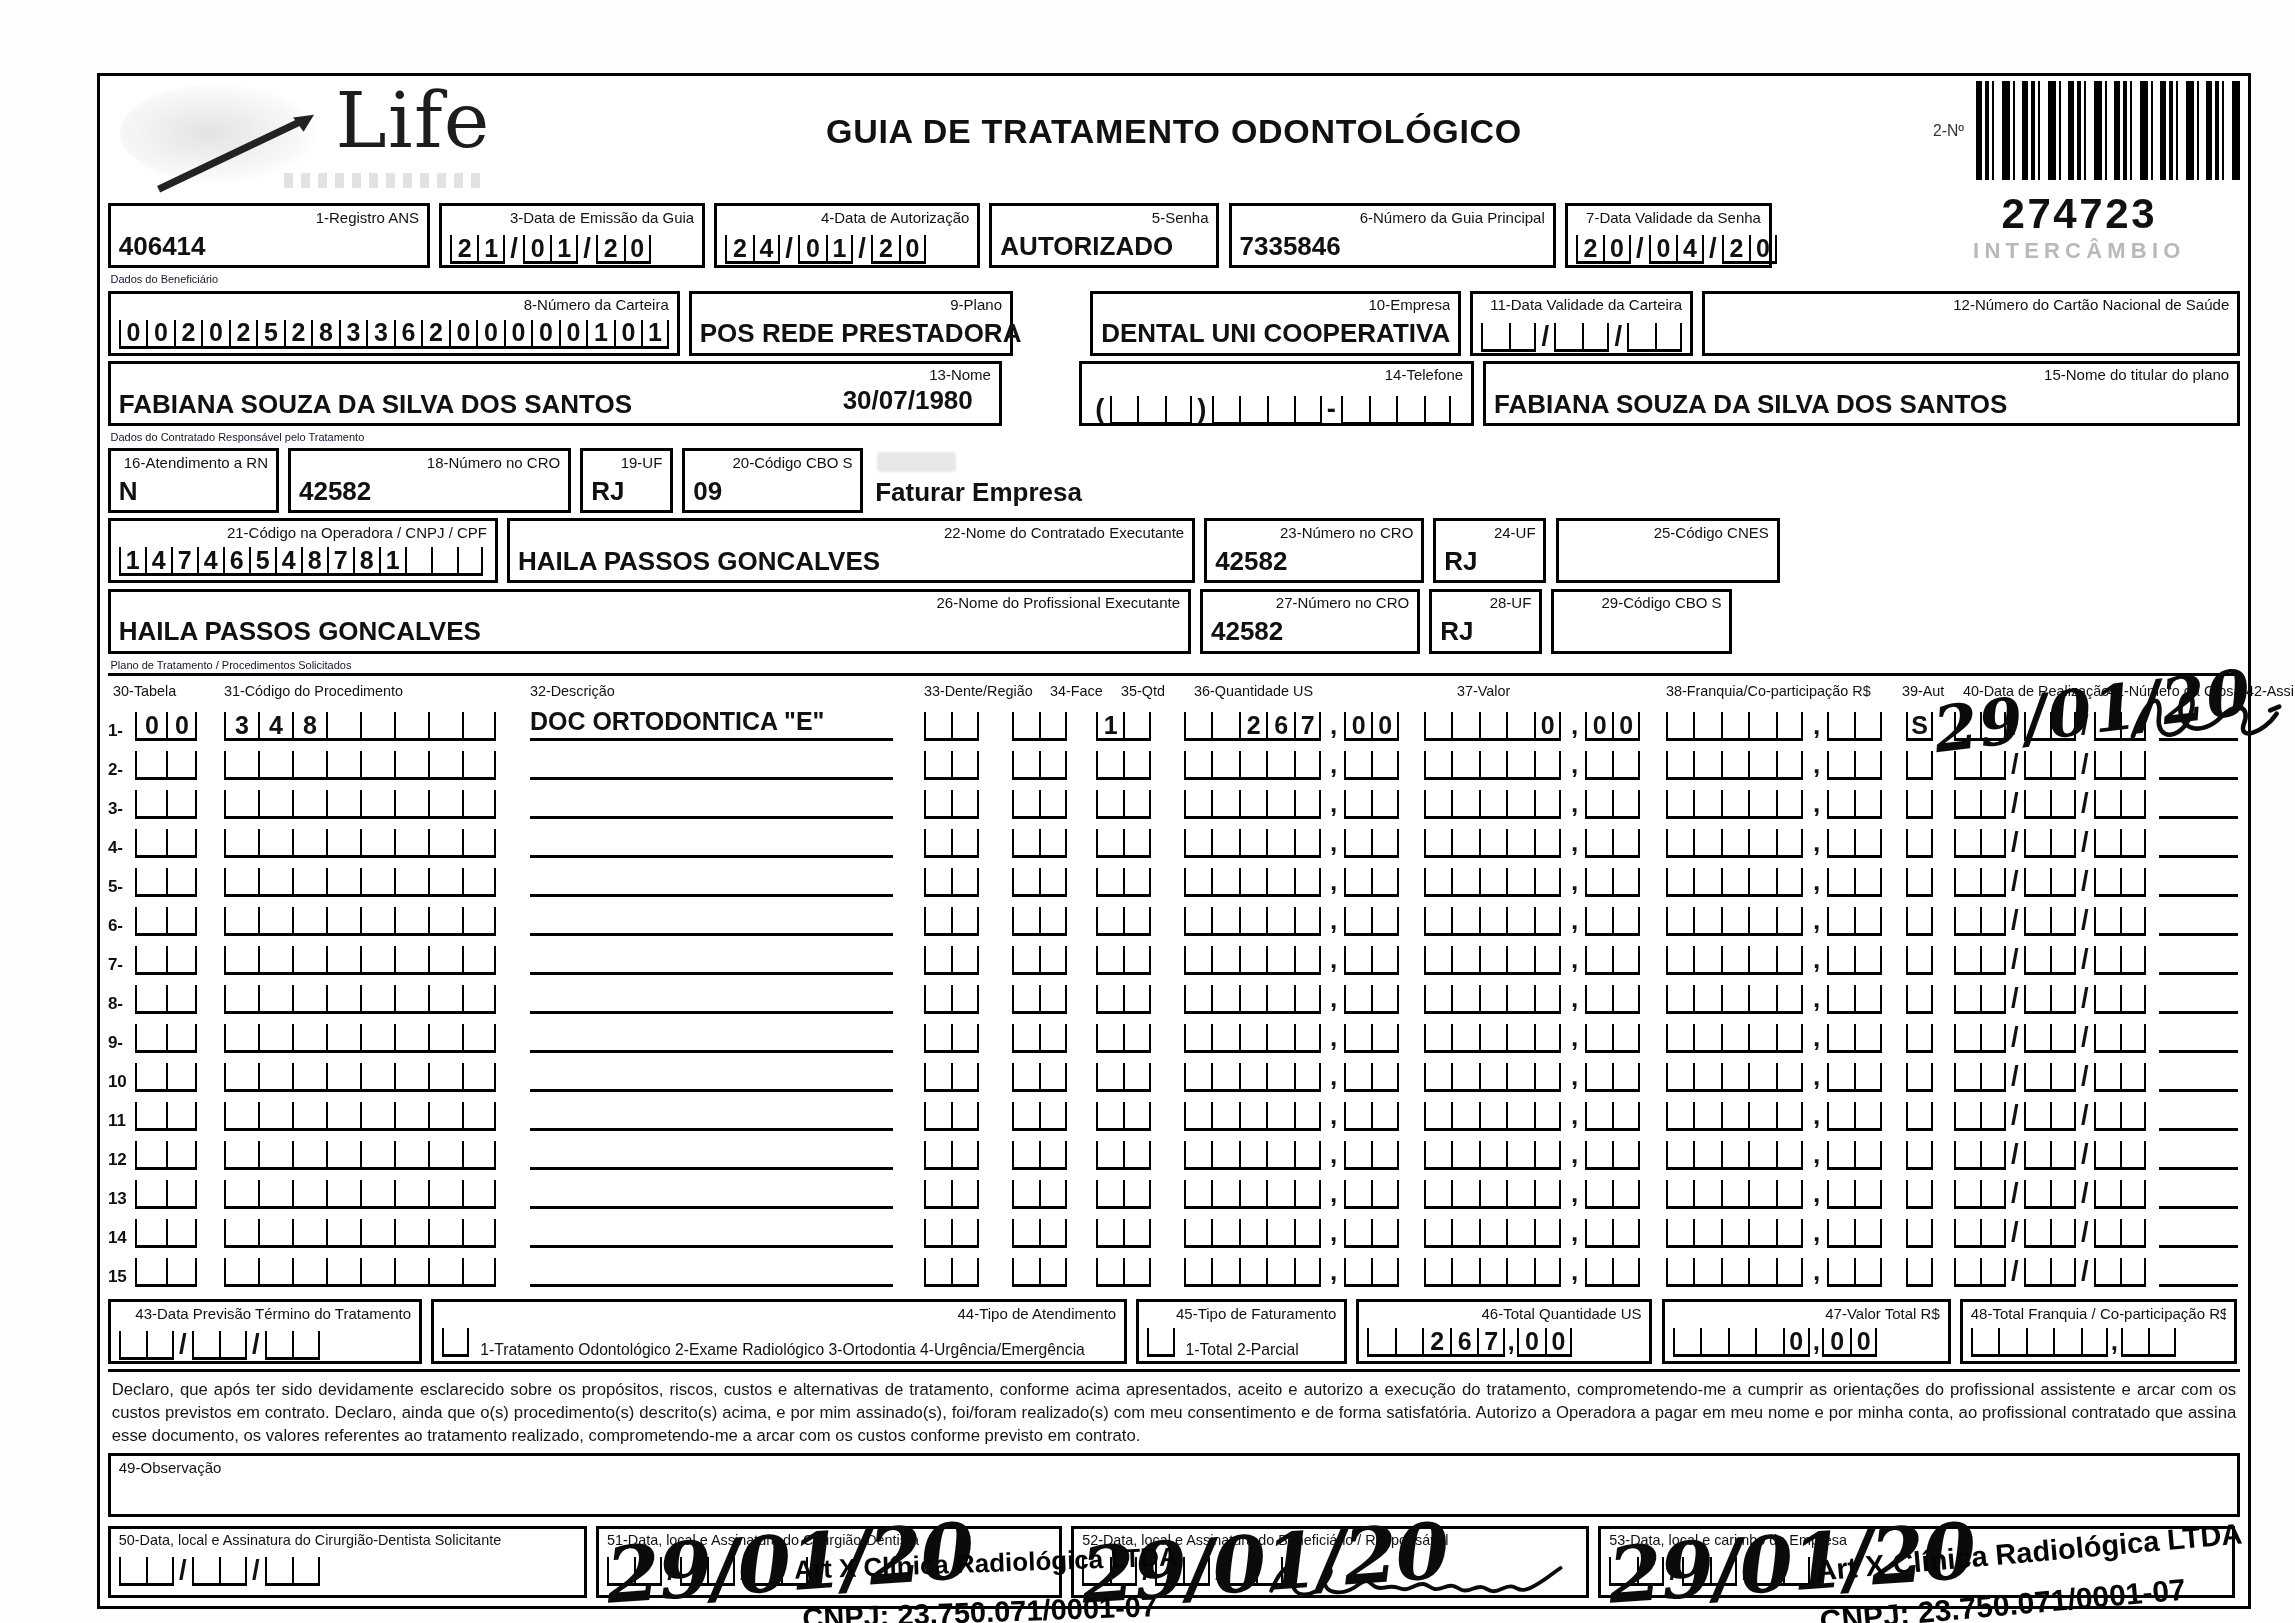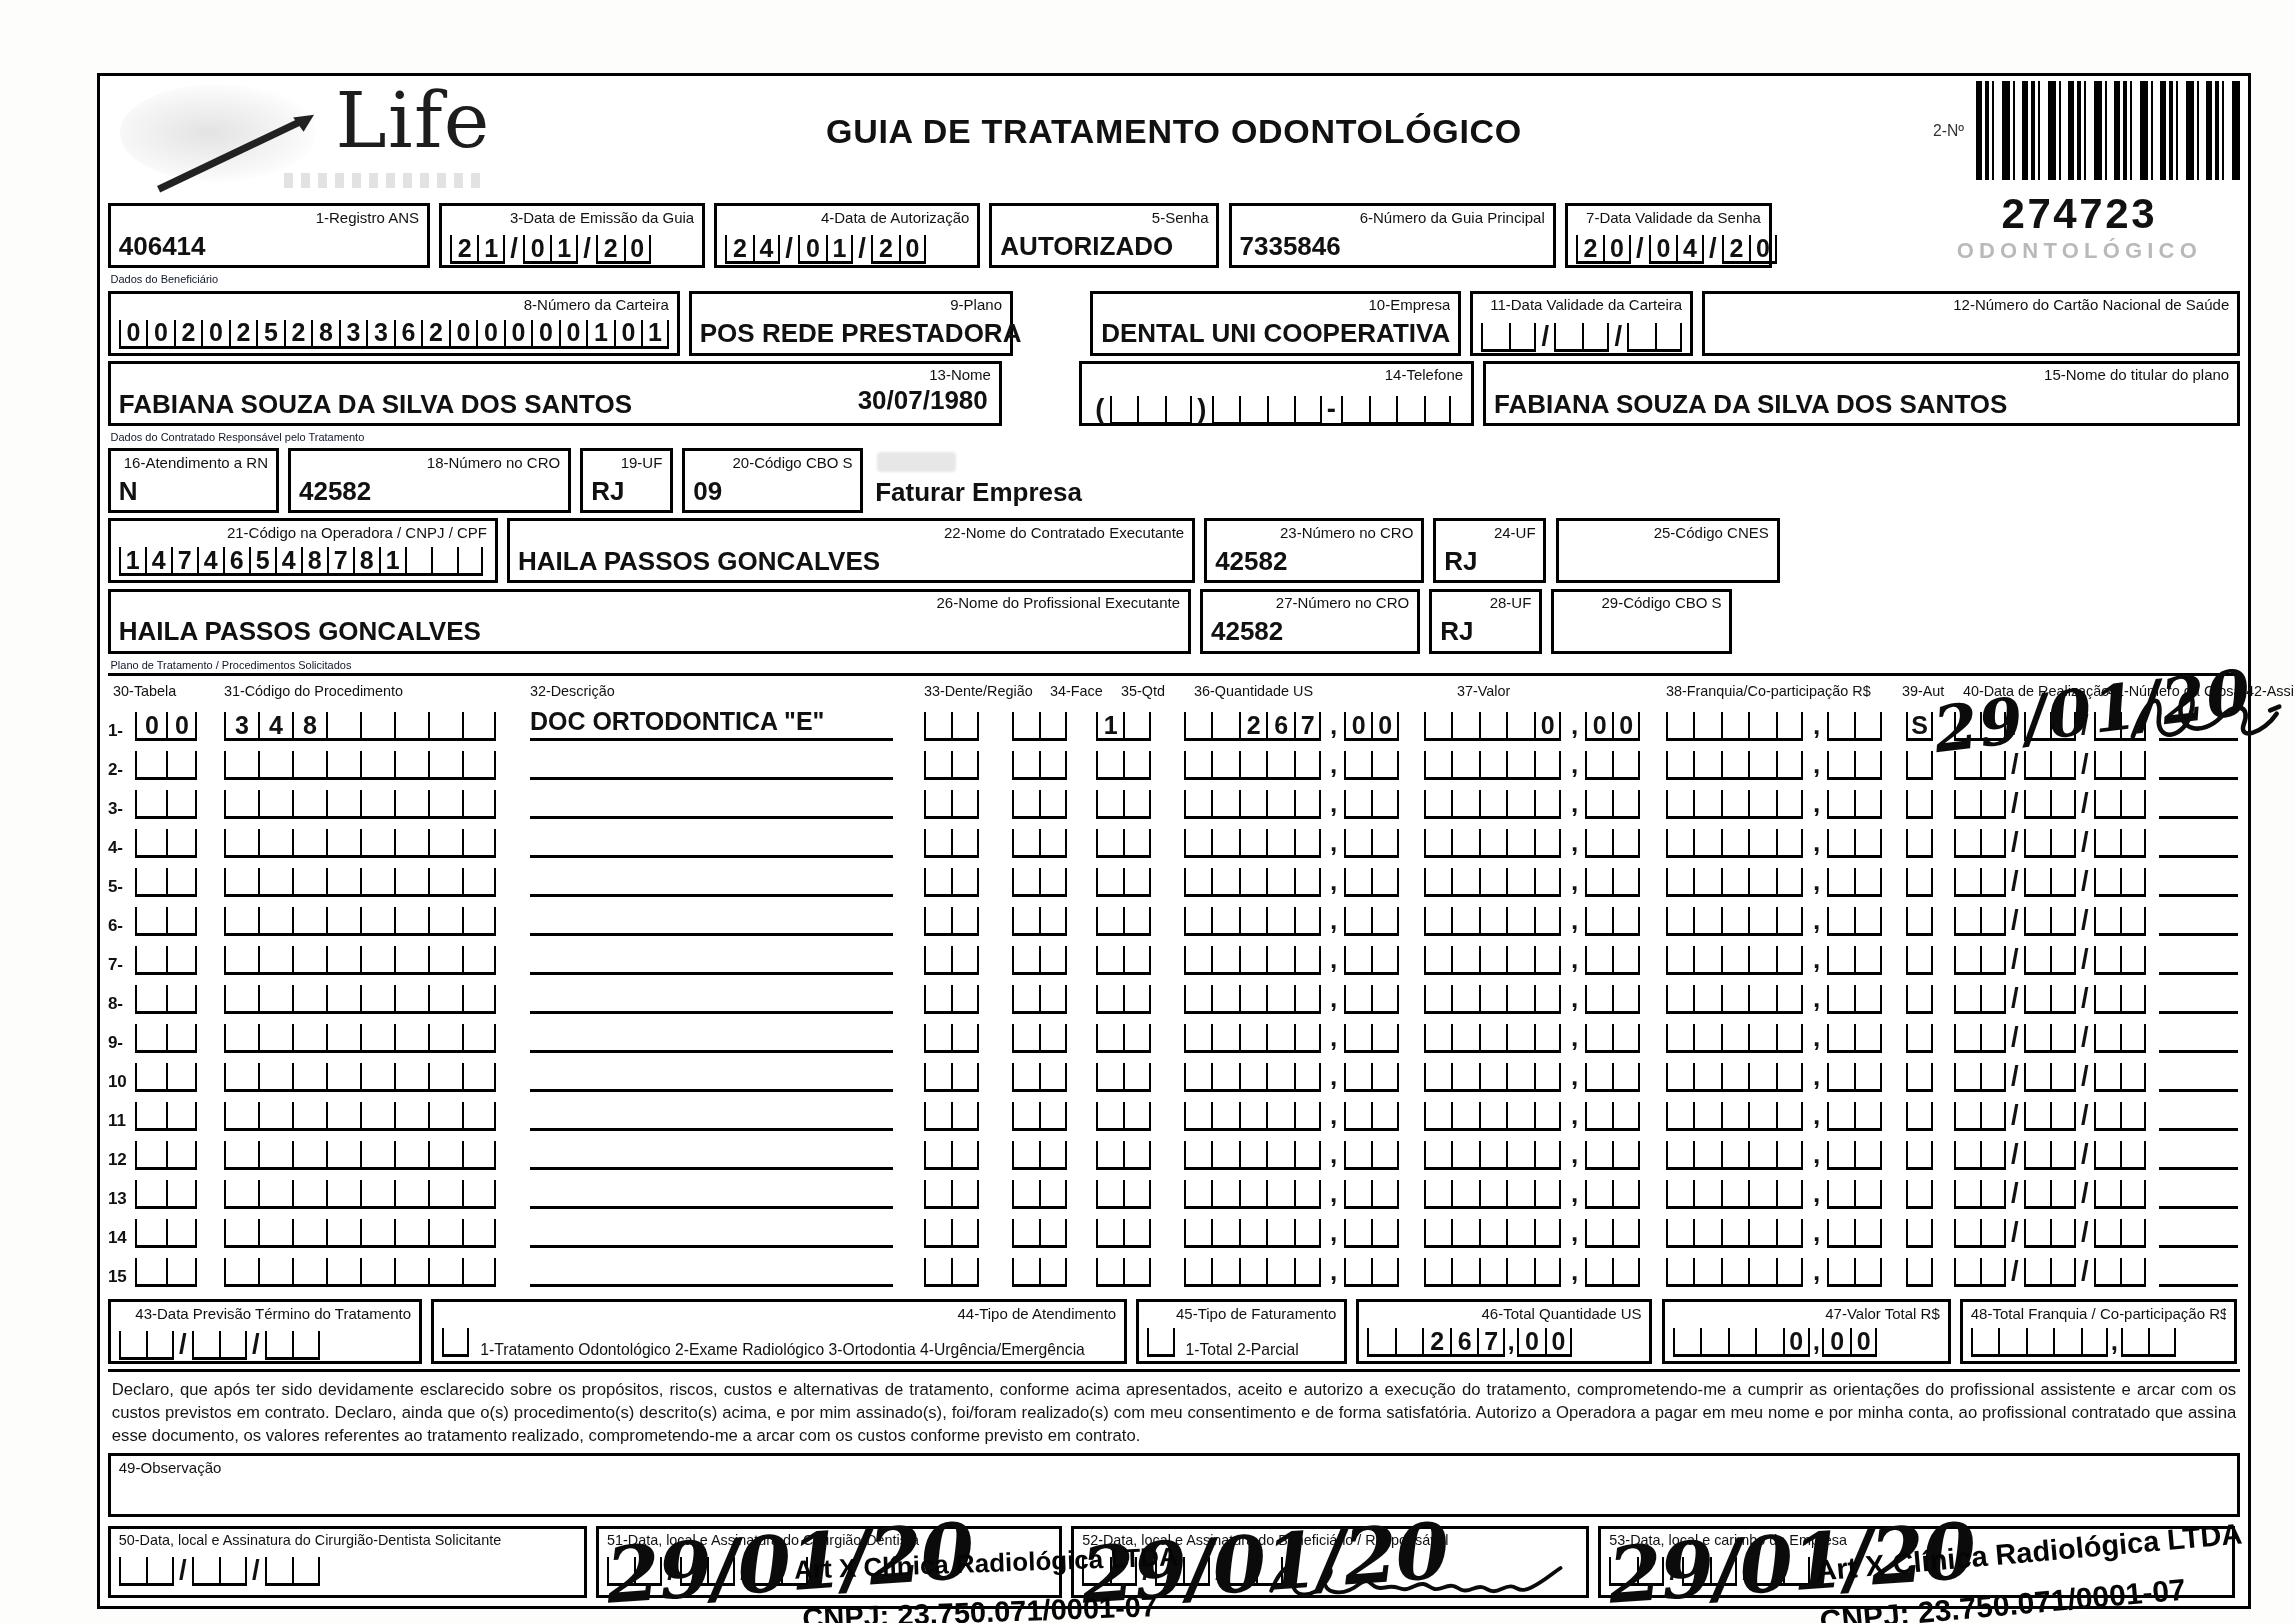--- a/index.html
+++ b/index.html
@@ -18,21 +18,21 @@
   .bc-label{font-size:15.7px;color:#333;}
   .barcode{width:267px;height:99px;background:repeating-linear-gradient(90deg,#000 0 5.9px,#fff 5.9px 9.2px,#000 9.2px 13px,#fff 13px 15.7px,#000 15.7px 17.7px,#fff 17.7px 26px,#000 26px 34px,#fff 34px 37px,#000 37px 39px,#fff 39px 46px);}
   .bc-num{font-size:42px;font-weight:bold;letter-spacing:2.6px;margin-top:10px;}
   .bc-wm{font-size:22px;color:#b9b9b9;letter-spacing:5.2px;font-weight:bold;margin-top:0px;}
   
   .row{display:flex;gap:9.2px;margin:5.2px 7.9px;align-items:stretch;}
   .sec{font-size:11px;color:#0f172a;margin:3.9px 10.5px 1.3px;}
   .fb{position:relative;border:3.3px solid #000;background:#fff;box-sizing:border-box;padding:2.6px 7.9px;height:65px;}
   .fb .lb{display:block;font-size:15px;color:#111;white-space:nowrap;overflow:hidden;text-align:right;}
   .fb .val{display:block;font-size:26px;font-weight:bold;margin-top:5.2px;white-space:nowrap;}
-  .fb .val2{position:absolute;right:11px;bottom:6.5px;font-size:26px;font-weight:bold;}
+  .fb .val2{position:absolute;right:26px;bottom:6.5px;font-size:26px;font-weight:bold;}
   .gap{width:59px;flex:none;}
   
   .comb{display:inline-flex;align-items:flex-end;margin-top:6.5px;}
   .cc{width:27.5px;height:29px;border-left:2.6px solid #000;border-bottom:3.9px solid #000;display:inline-flex;justify-content:center;align-items:flex-end;font-size:25px;font-weight:bold;line-height:1.05;box-sizing:border-box;}
   .comb .cc:last-child{border-right:2.6px solid #000;}
   .dgrp{display:inline-flex;}
   .dgrp .cc:last-child{border-right:2.6px solid #000;}
   .dsep{font-size:27.5px;font-weight:bold;margin:0 5.2px;align-self:flex-end;}
   .c21 .cc{width:26px;}
   .c8 .cc{width:27.5px;}
@@ -105,21 +105,21 @@
         <span class="logo-text">Life</span>
         <span class="logo-sub"></span>
       </div>
       <div class="title">GUIA DE TRATAMENTO ODONTOLÓGICO</div>
       <div class="bc-wrap">
         <div class="bc-row">
           <span class="bc-label">2-Nº</span>
           <div class="barcode"></div>
         </div>
         <div class="bc-num">274723</div>
-        <div class="bc-wm">ODONTOLÓGICO</div>
+        <div class="bc-wm">INTERCÂMBIO</div>
       </div>
     </div>
 
     <div class="row">
       <div class="fb w480">
         <span class="lb">1-Registro ANS</span>
         <span class="val">406414</span>
       </div>
       <div class="fb w405">
         <span class="lb">3-Data de Emissão da Guia</span>

